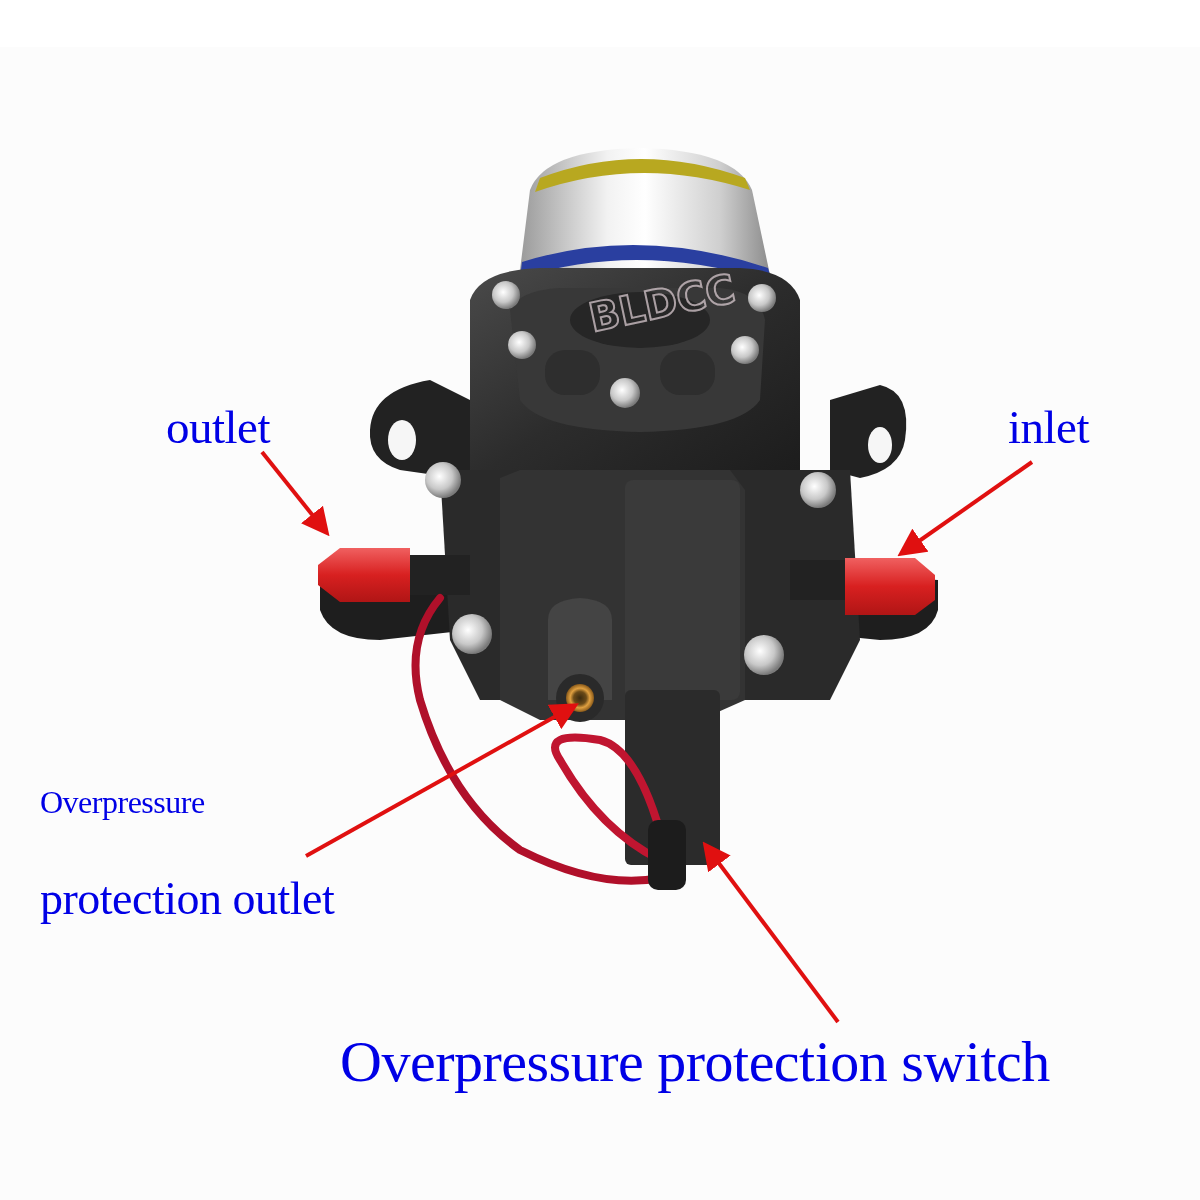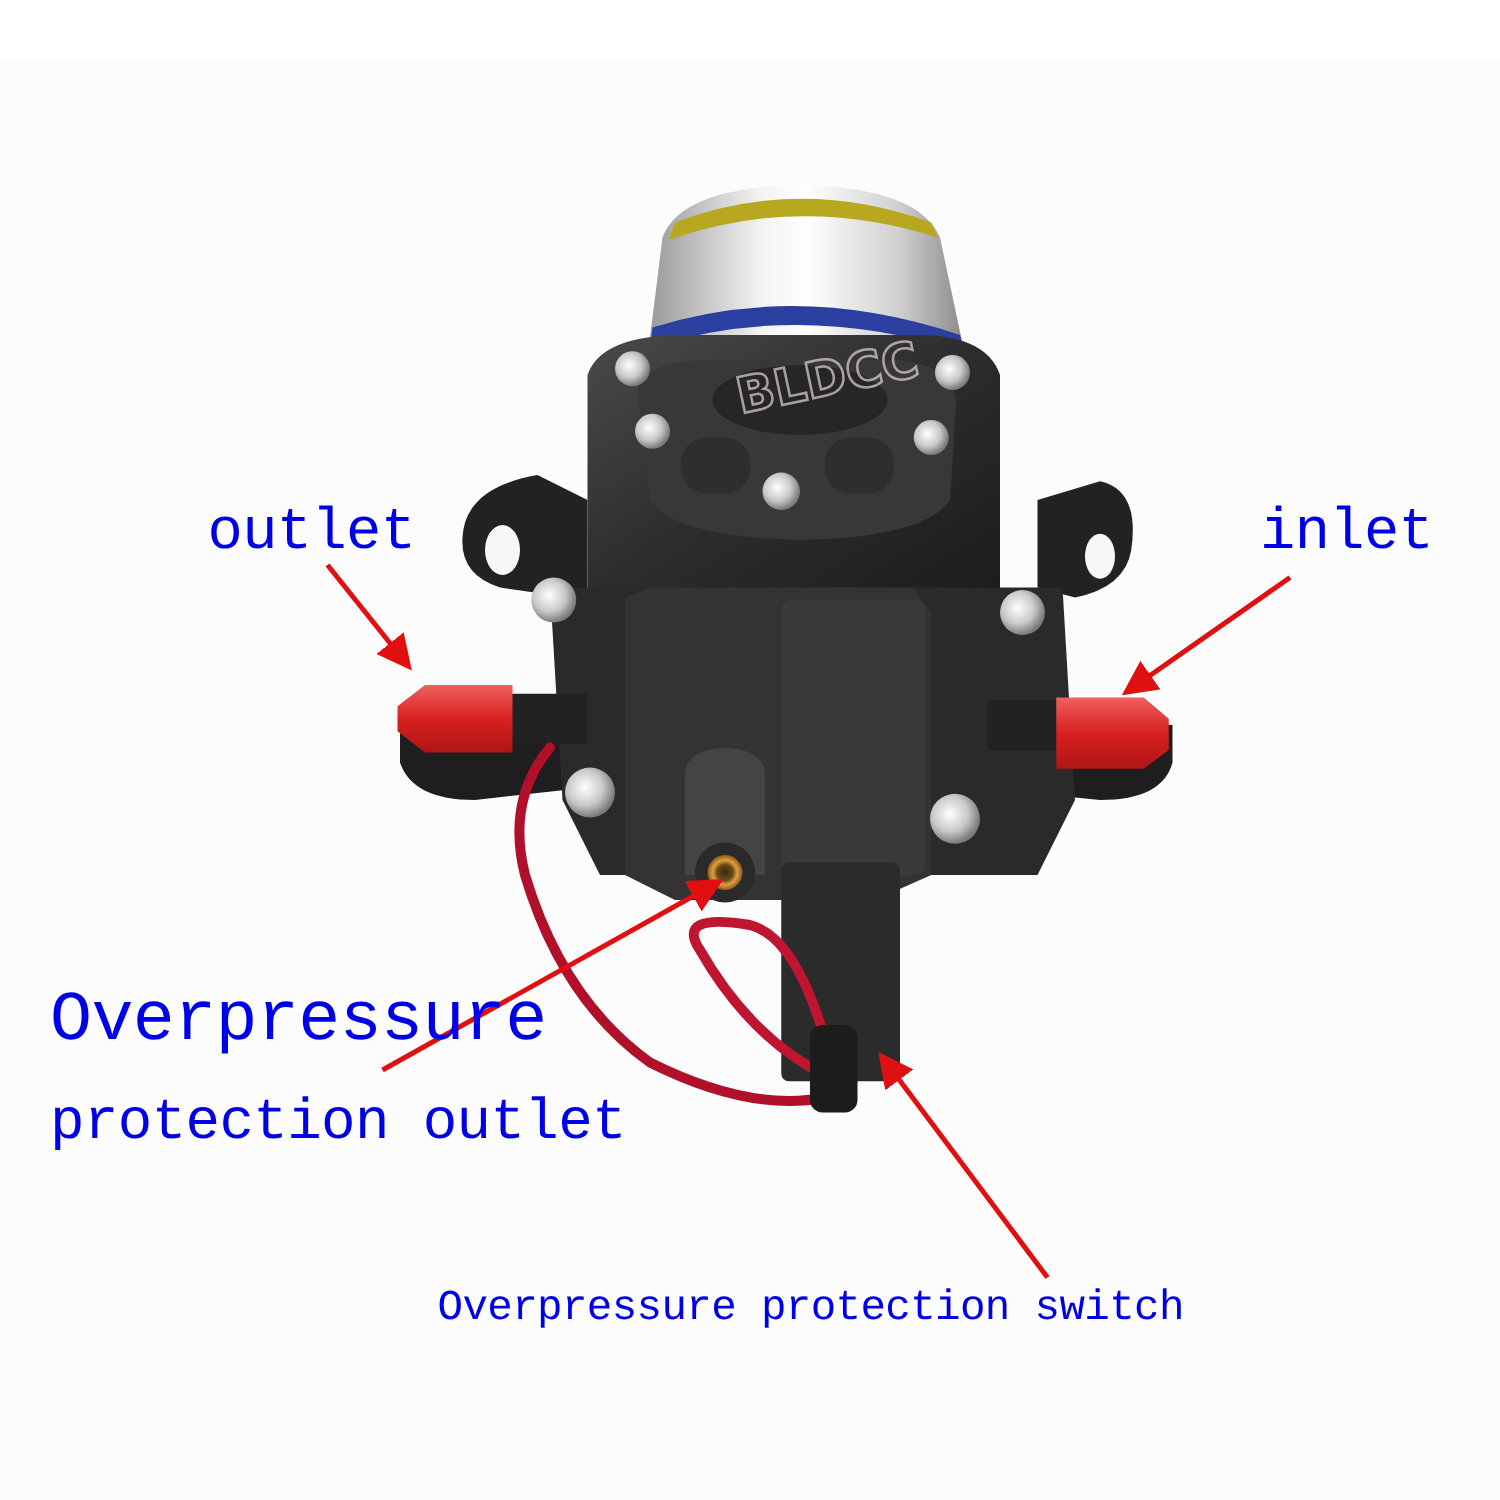--- a/index.html
+++ b/index.html
@@ -6,28 +6,28 @@
   body {
     width: 1200px; height: 1200px; position: relative; overflow: hidden;
     background: #ffffff;
     font-family: "DejaVu Sans", "Liberation Sans", sans-serif;
   }
   .top-strip { position: absolute; left: 0; top: 0; width: 1200px; height: 47px; background: #ffffff; }
   .canvas { position: absolute; left: 0; top: 47px; width: 1200px; height: 1153px; background: #fcfcfc; }
   svg.scene { position: absolute; left: 0; top: 0; width: 1200px; height: 1200px; }
   .label {
     position: absolute; color: #0000e6; white-space: nowrap;
-    font-family: Liberation Mono, monospace;
+    font-family: Liberation Serif, serif;
     letter-spacing: -0.5px;
   }
   .label-outlet { left: 166px; top: 400px; font-size: 47px; }
   .label-inlet { left: 1008px; top: 400px; font-size: 47px; text-align: right; }
-  .label-op1-line1 { left: 40px; top: 784px; font-size: 56px; }
+  .label-op1-line1 { left: 40px; top: 784px; font-size: 32px; }
   .label-op1-line2 { left: 40px; top: 872px; font-size: 46px; }
-  .label-op2 { left: 350px; top: 1028px; font-size: 34px; }
+  .label-op2 { left: 340px; top: 1028px; font-size: 58px; }
   .watermark {
     position: absolute; left: 588px; top: 280px; font-size: 40px; font-weight: bold;
     color: transparent; -webkit-text-stroke: 2px rgba(215,200,205,0.75);
     transform: rotate(-12deg); font-family: "DejaVu Sans", sans-serif;
   }
 </style>
 </head>
 <body>
 
 <div class="top-strip"></div>

